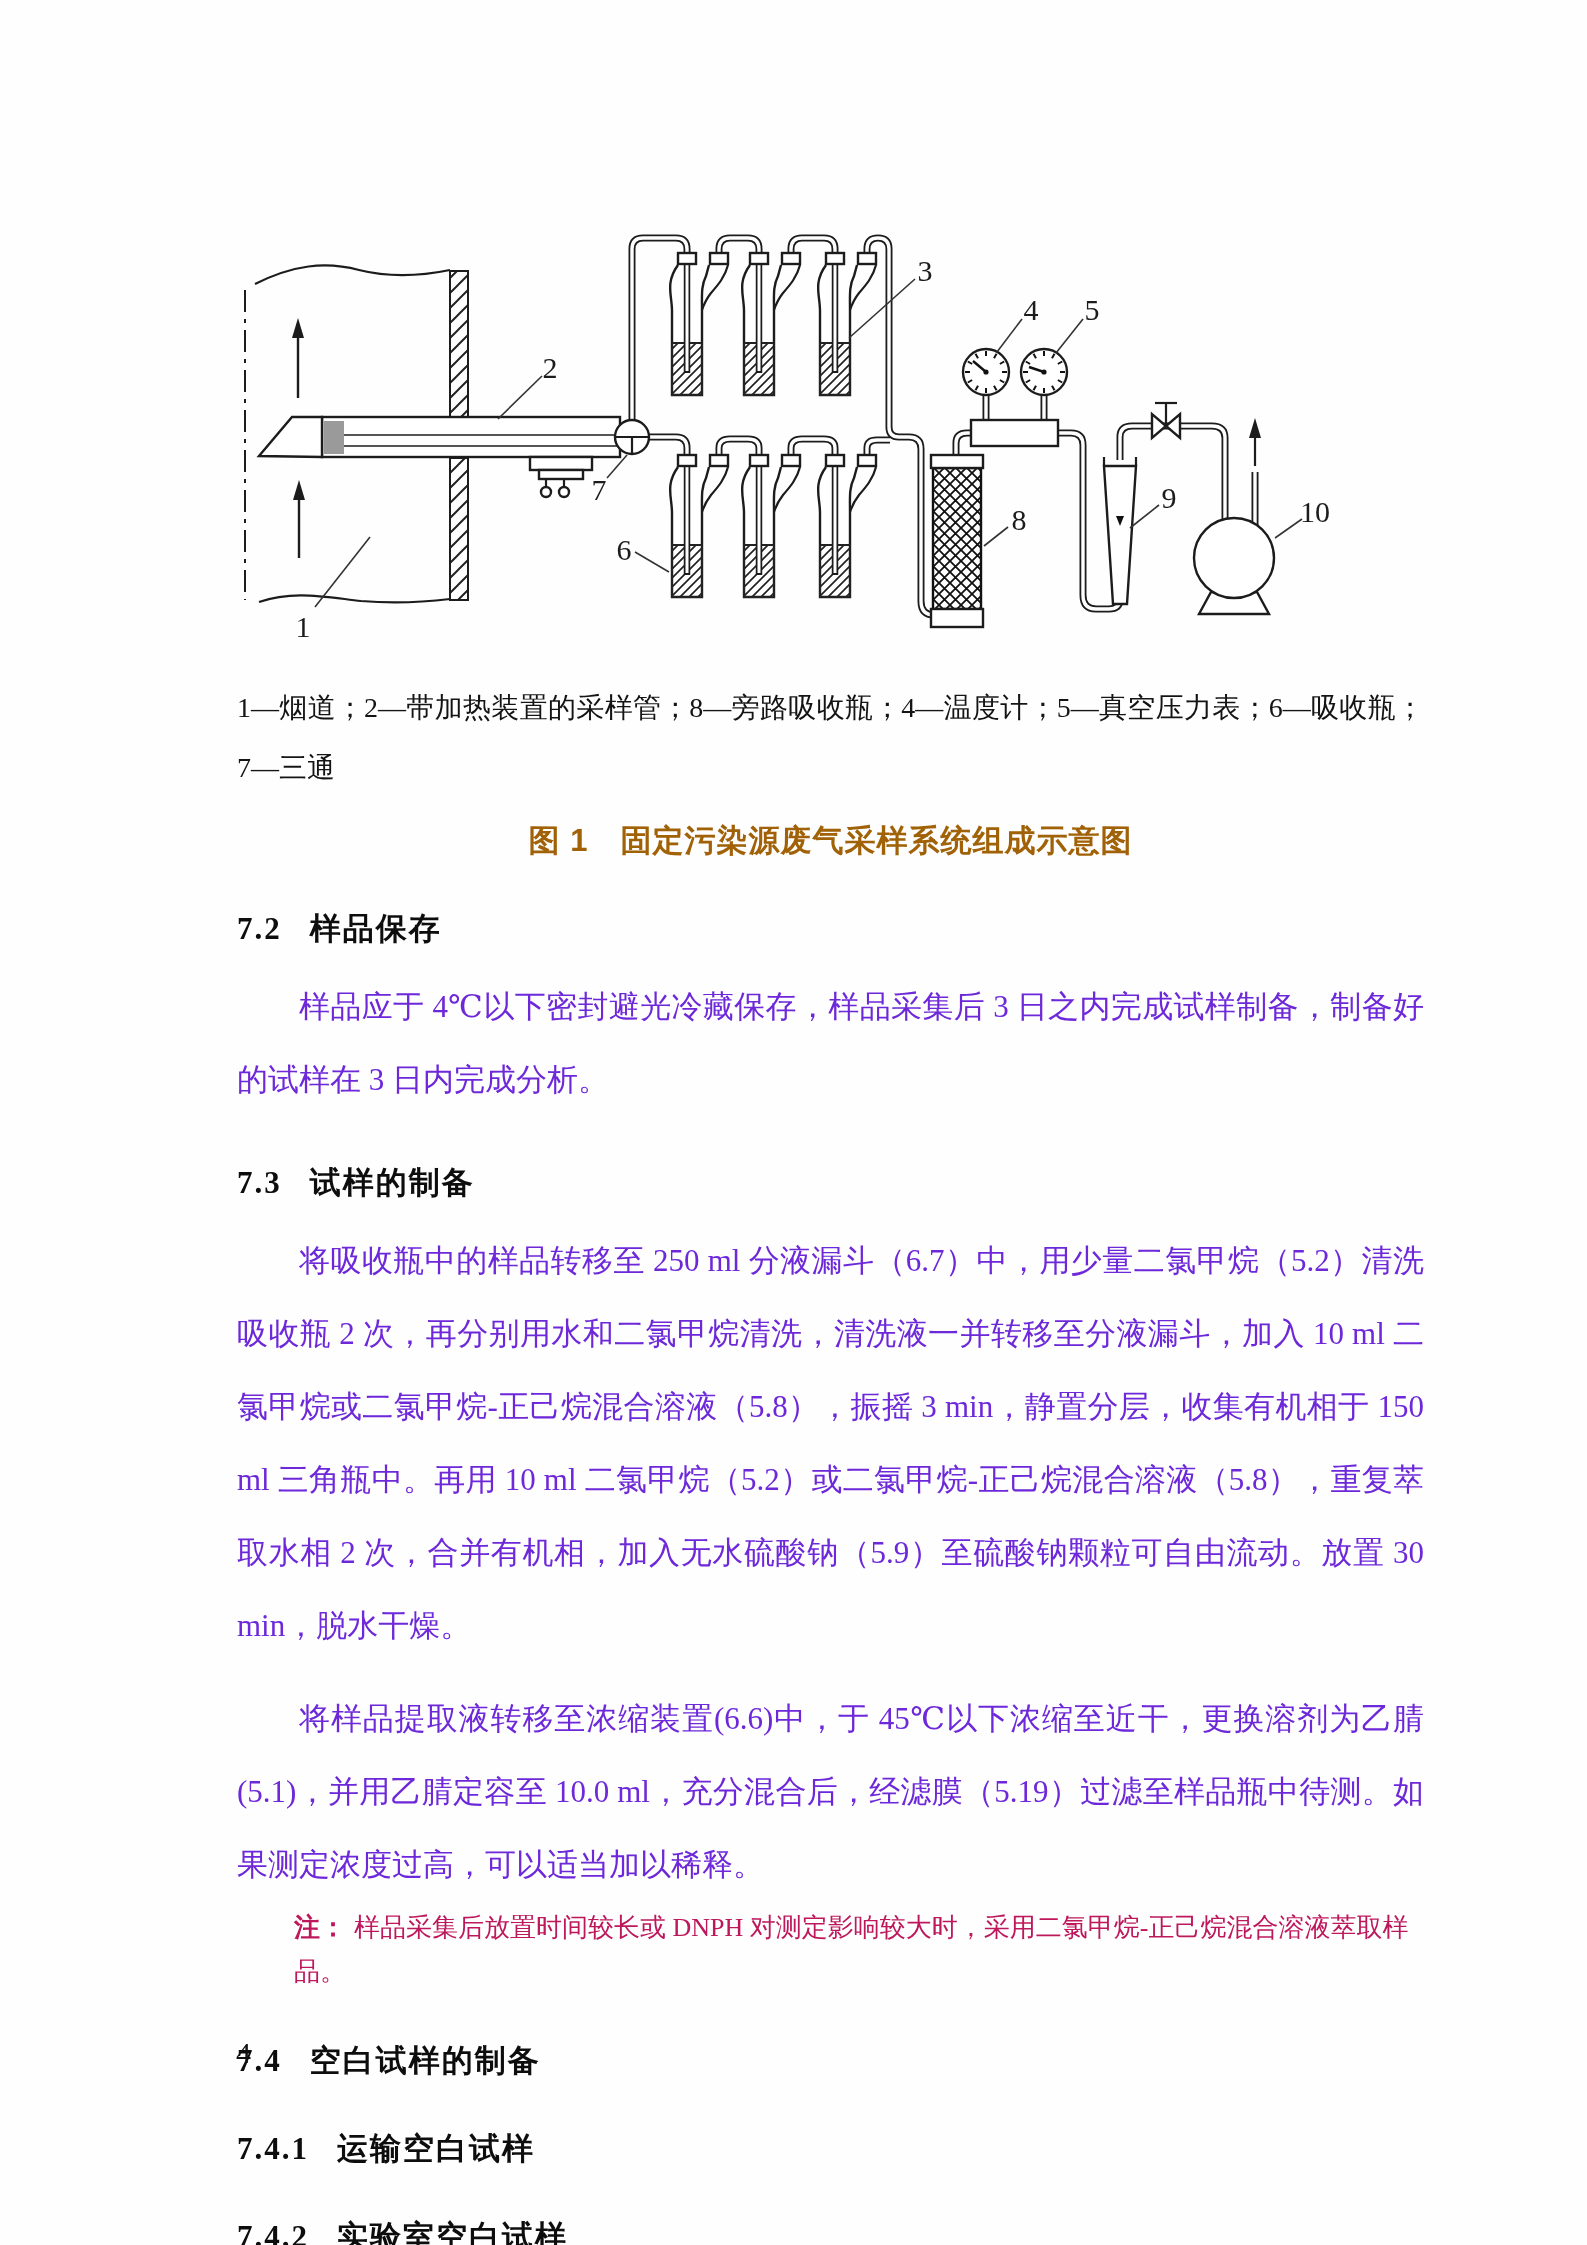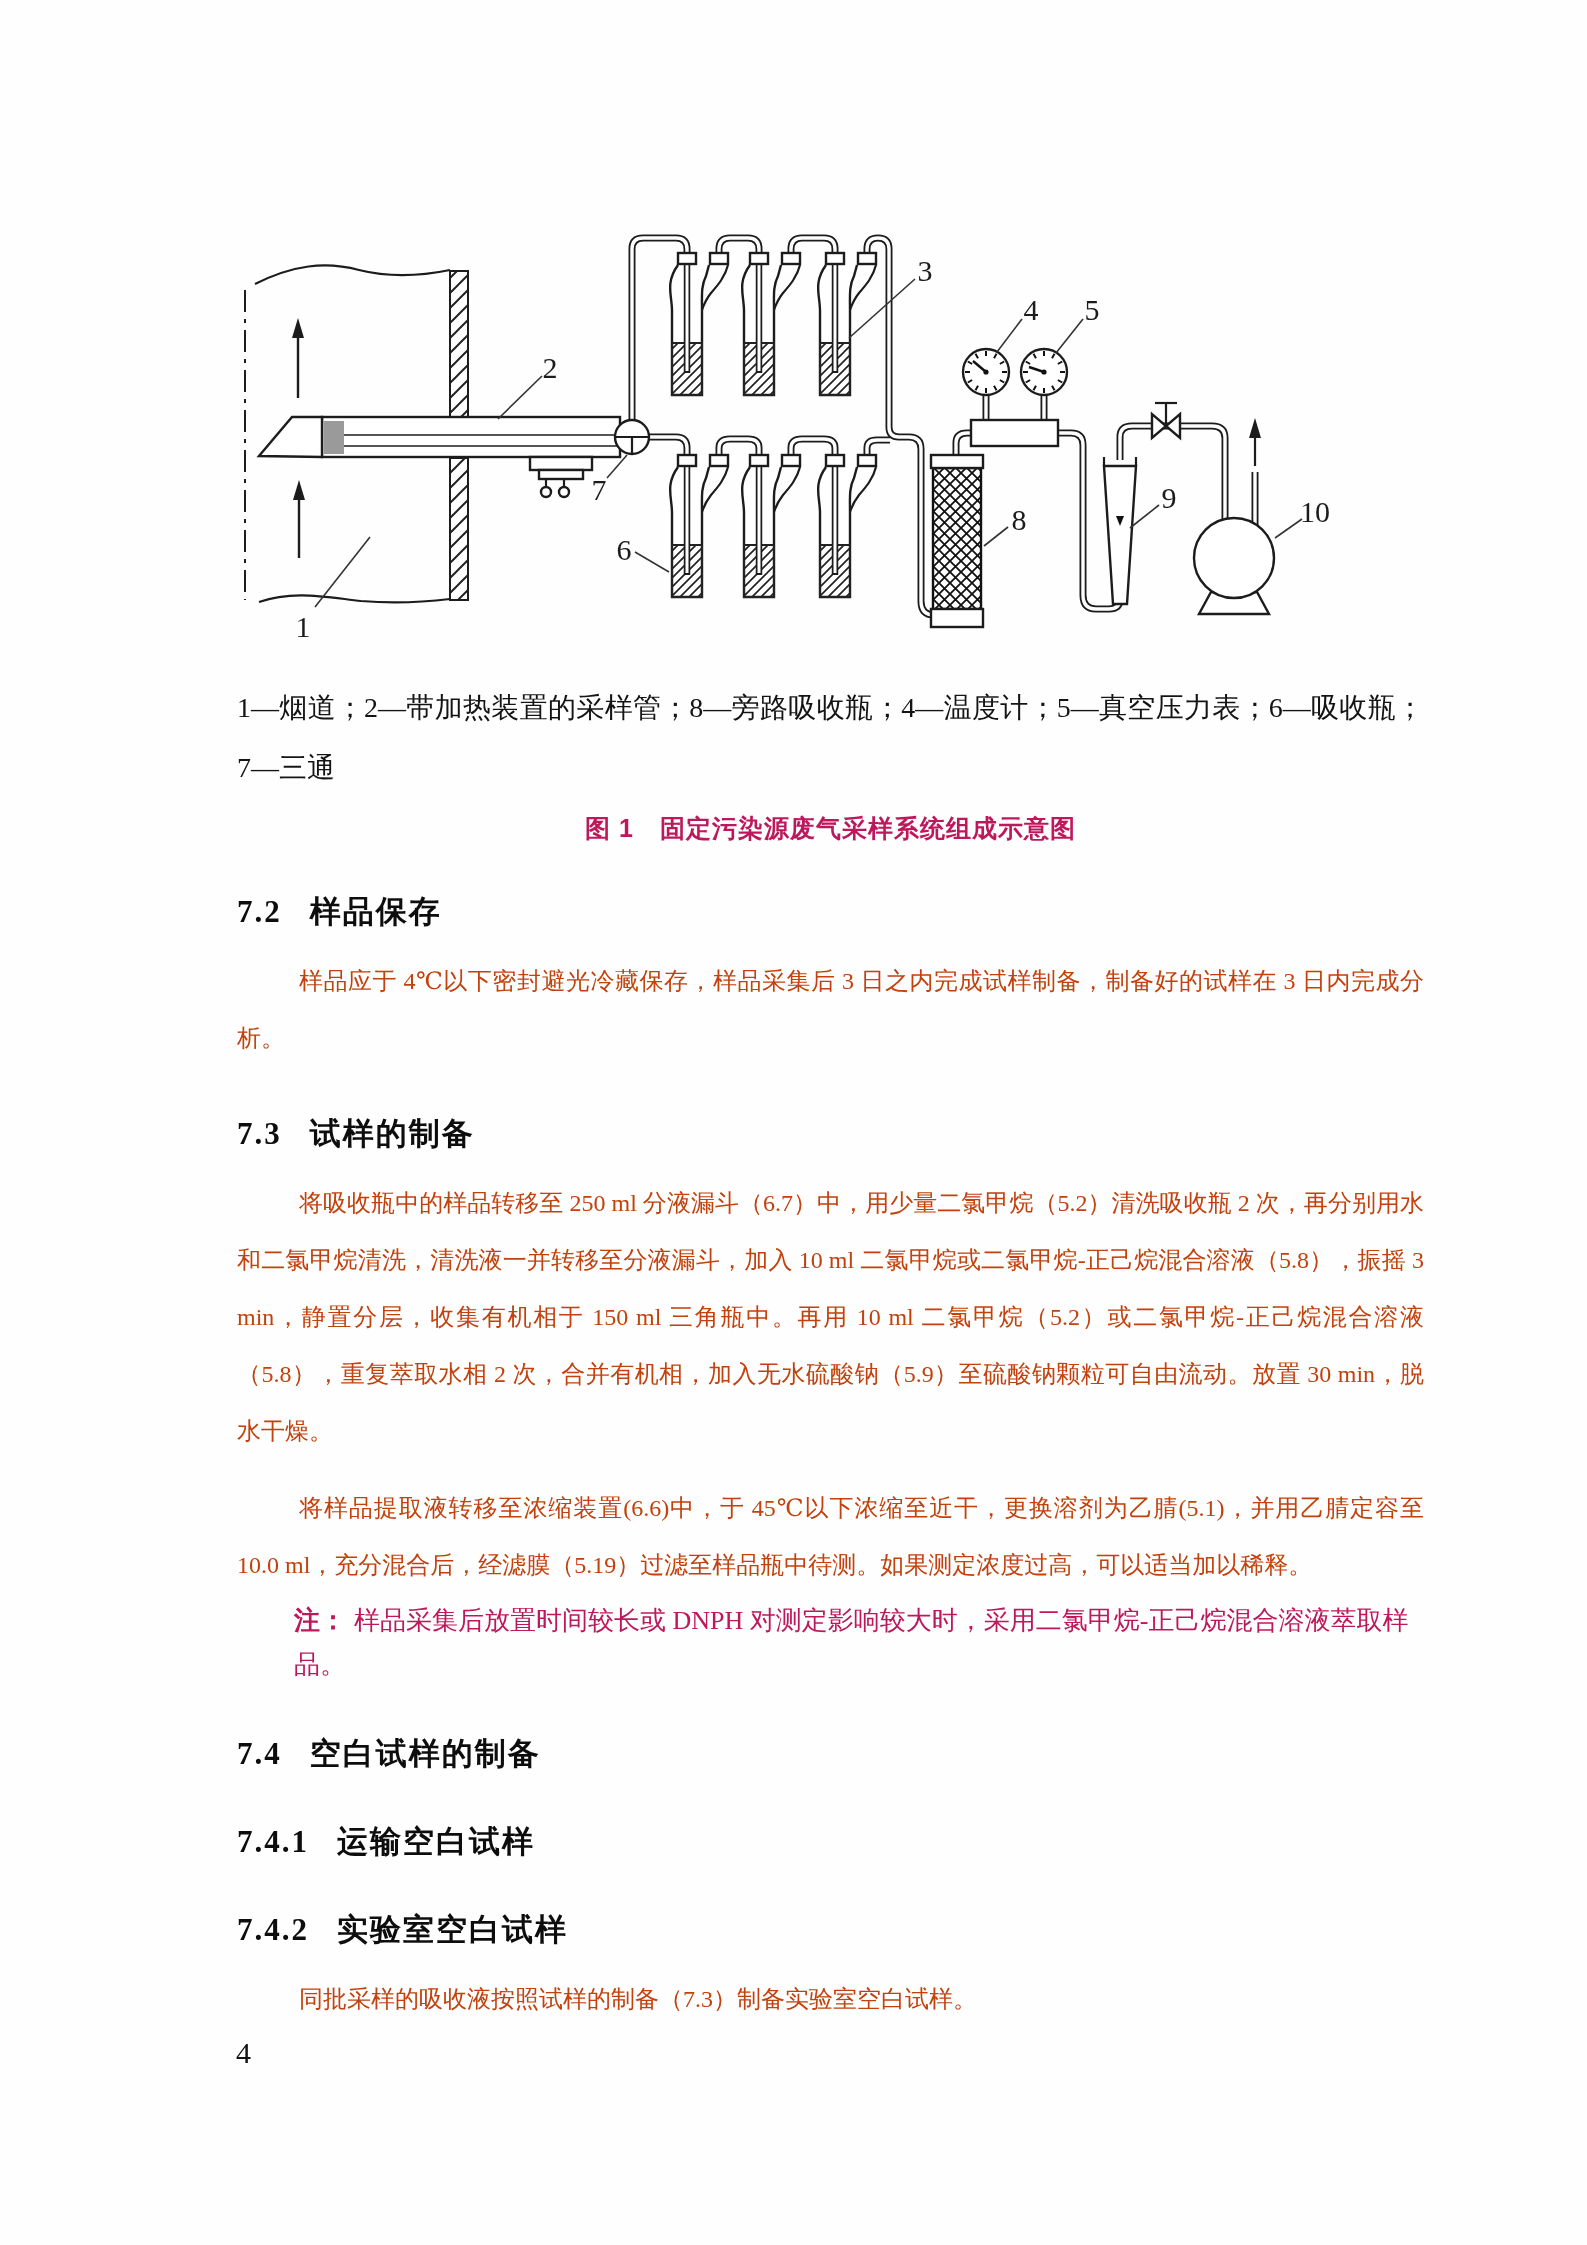--- a/index.html
+++ b/index.html
@@ -1,26 +1,26 @@
 <!DOCTYPE html>
 <html><head>
 <meta charset="utf-8">
 <style>
   html,body{margin:0;padding:0;background:#888;}
   .page{position:relative;width:1587px;height:2245px;background:#fefefe;margin:0 auto;
         font-family:"Liberation Serif","DejaVu Serif",serif;color:#111;overflow:hidden;}
   .content{padding:148px 163px 0 237px;}
   .fig-wrap{margin-left:-4px;}
   .fig-caption{margin-top:34px;font-size:28px;line-height:60px;color:#141414;text-align:justify;}
-  .fig-title{margin-top:14px;text-align:center;font-family:"Liberation Sans","DejaVu Sans",sans-serif;
-             font-weight:bold;font-size:25px;color:#be185d;letter-spacing:1px;}
+  .fig-title{margin-top:22px;text-align:center;font-family:"Liberation Sans","DejaVu Sans",sans-serif;
+             font-weight:bold;font-size:31px;color:#a16207;letter-spacing:1px;}
   .sec-head{margin-top:46px;font-size:31px;color:#0d0d0d;font-weight:bold;}
   .sec-head .num{font-family:"Liberation Serif",serif;margin-right:28px;letter-spacing:2px;}
   .sec-head .ttl{font-family:Liberation Serif, serif;letter-spacing:2px;}
-  .para{margin:20px 0 0 0;font-size:24px;line-height:57px;text-align:justify;text-indent:62px;color:#c2410c;}
+  .para{margin:20px 0 0 0;font-size:31px;line-height:73px;text-align:justify;text-indent:62px;color:#6d28d9;}
   .note{margin-top:4px;font-size:26px;line-height:44px;padding-left:57px;color:#be185d;}
   .note .nlabel{font-family:"Liberation Sans","DejaVu Sans",sans-serif;font-weight:bold;margin-right:8px;}
   .page-number{position:absolute;left:236px;top:2036px;font-size:30px;color:#111;}
   svg text{font-family:"Liberation Serif","DejaVu Serif",serif;font-size:30px;fill:#1c1c1c;}
   .ln{stroke:#1c1c1c;stroke-width:2.2;fill:none;}
   .fig-outline{stroke:#1c1c1c;stroke-width:2.4;fill:#fff;}
   .pipe-o{stroke:#1c1c1c;stroke-width:7;fill:none;}
   .pipe-i{stroke:#fefefe;stroke-width:3.4;fill:none;}
   .leader{stroke:#333;stroke-width:1.6;fill:none;}
 </style>

